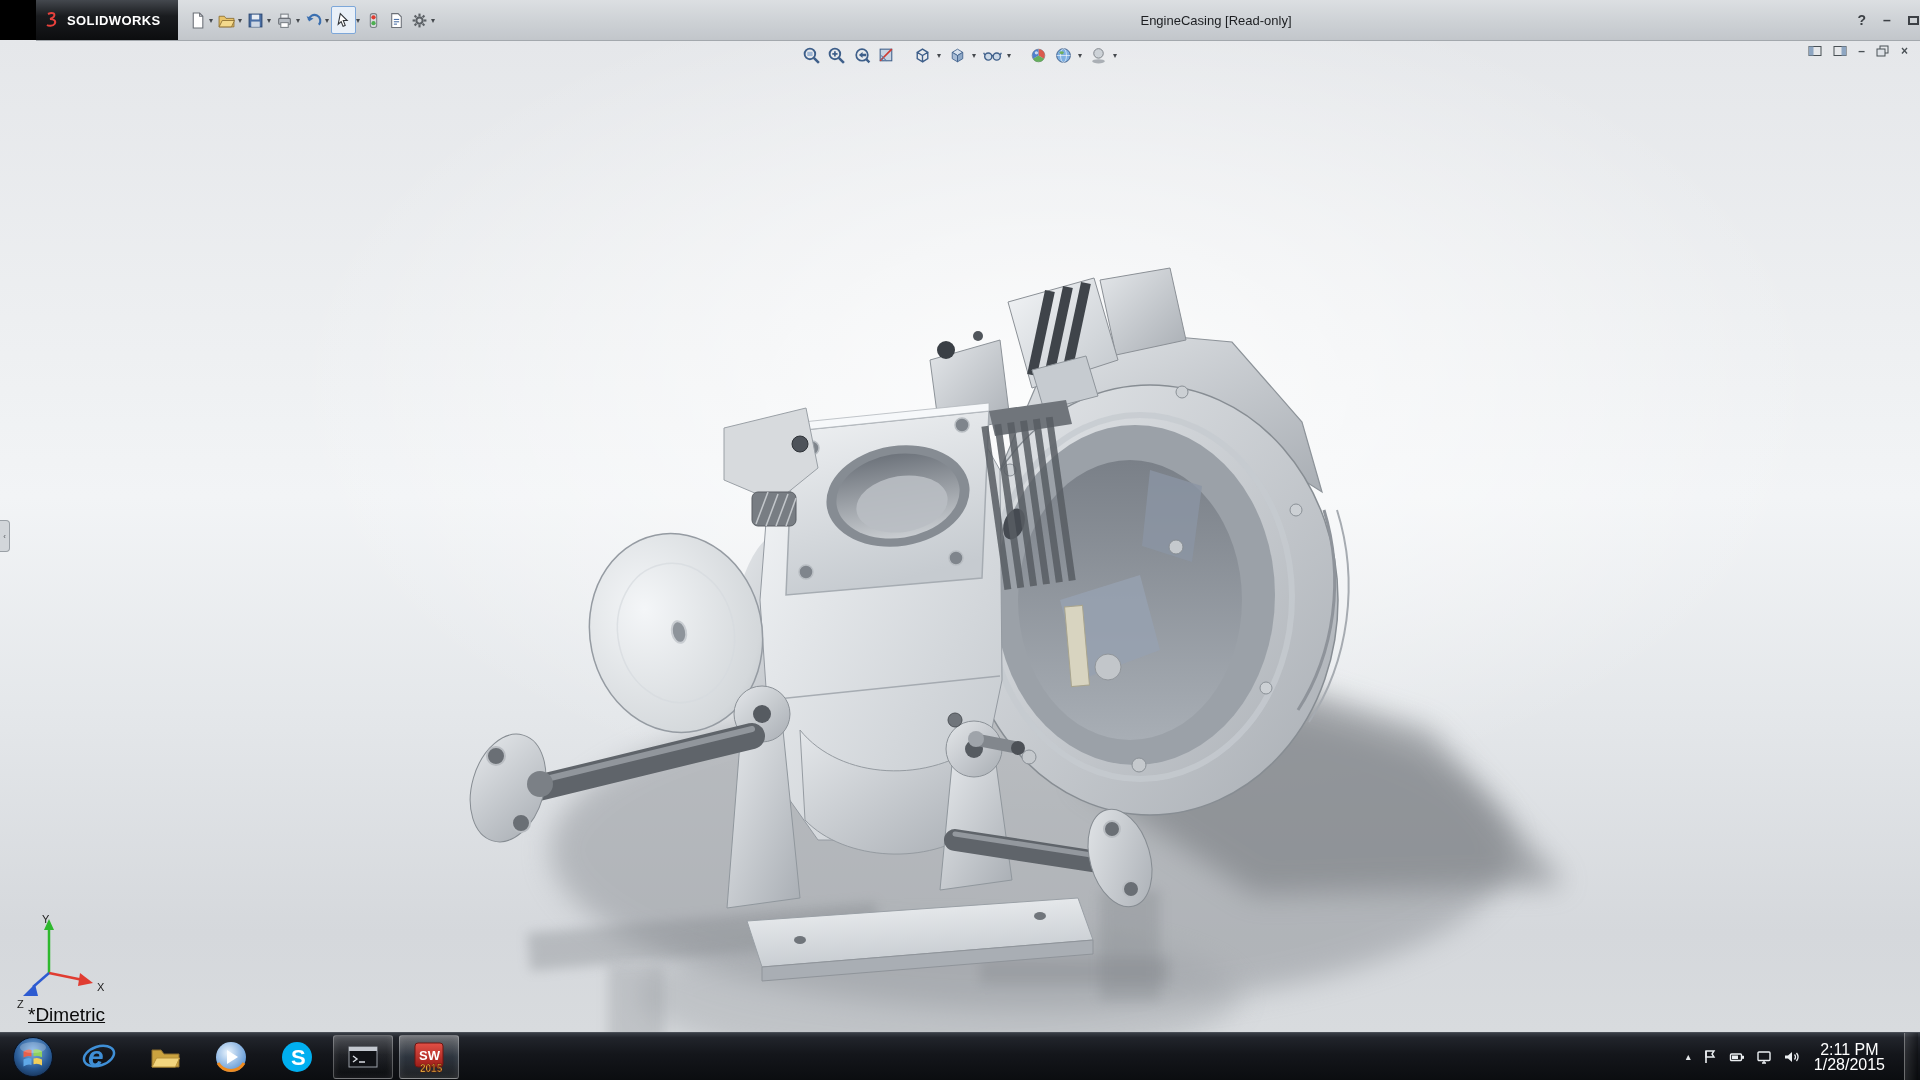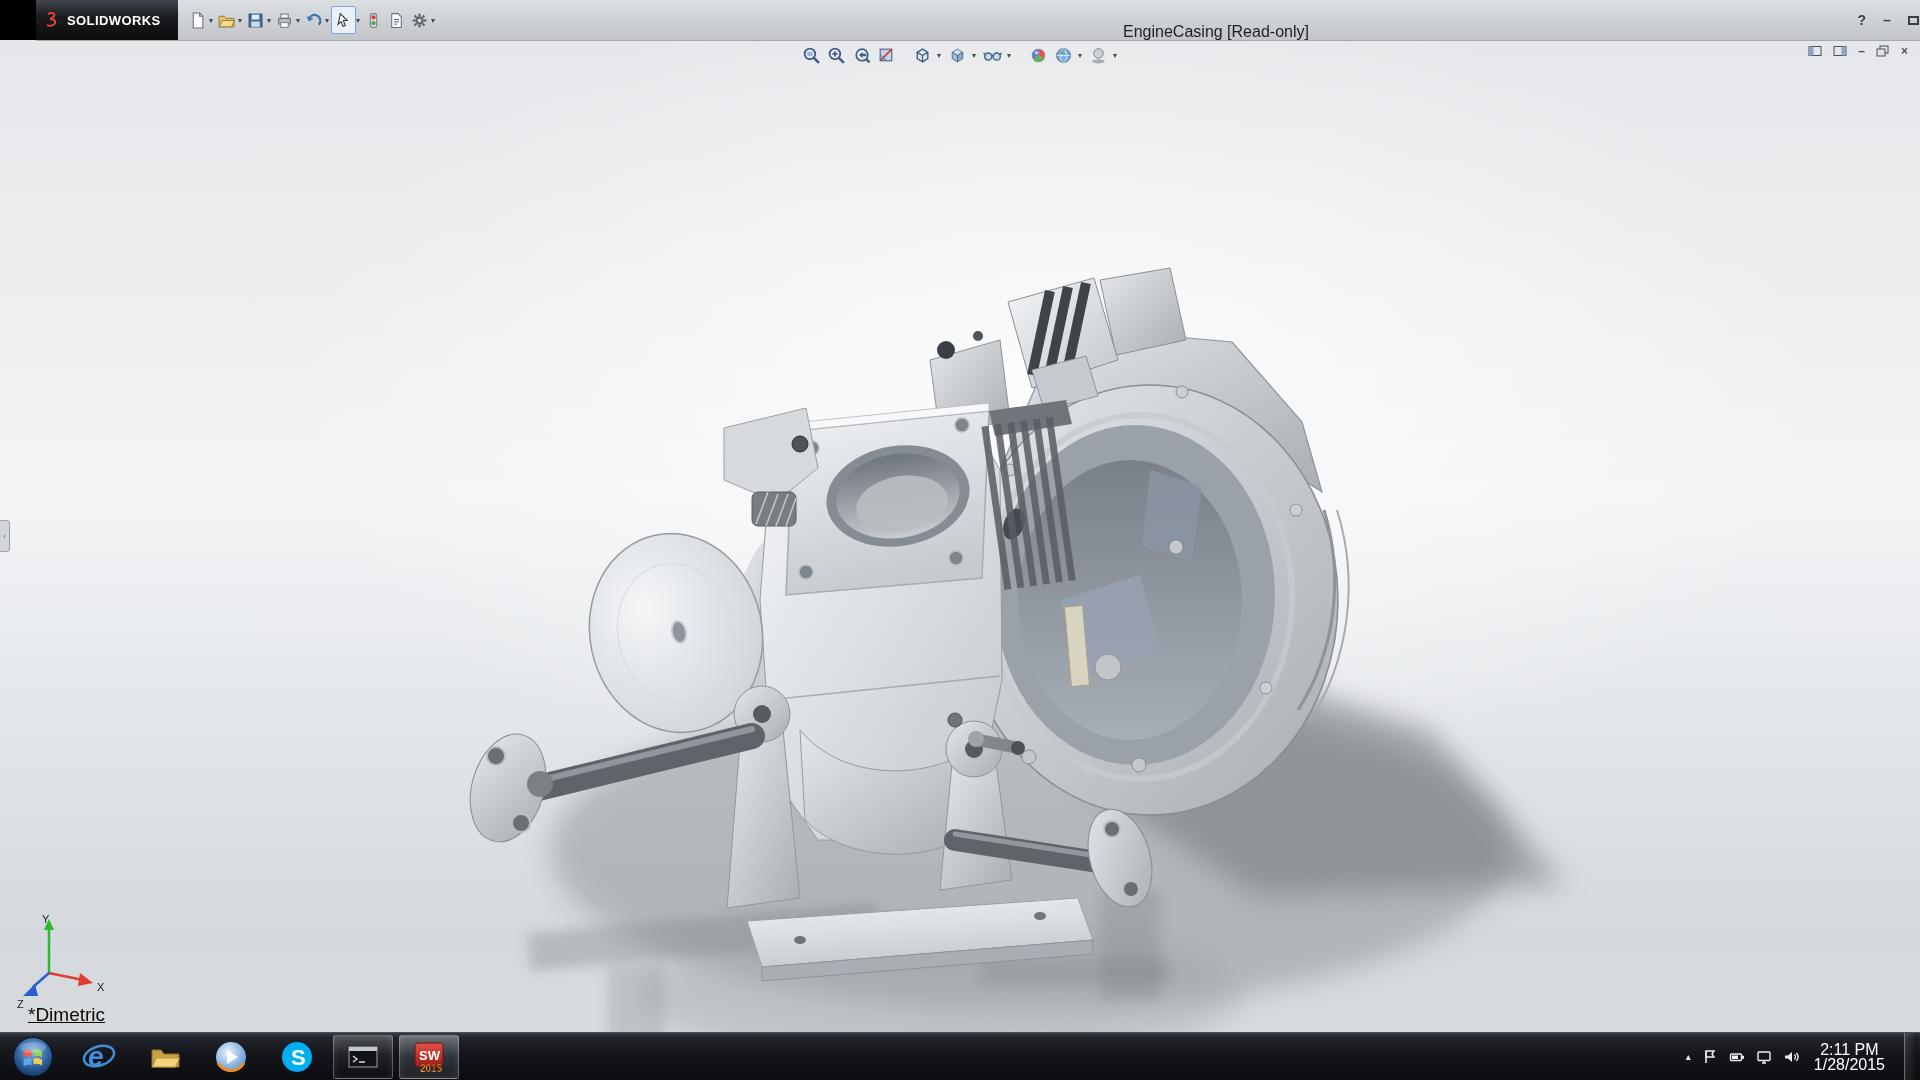--- a/index.html
+++ b/index.html
@@ -10,22 +10,22 @@
   .titlebar { position:absolute; top:0; left:0; width:1920px; height:41px;
     background:linear-gradient(180deg,#dcdfe2 0%,#cdd1d5 55%,#c2c6cb 100%);
     border-bottom:1px solid #a3a8ad; display:flex; align-items:center; z-index:20;margin-left:36px; }
   .brand { height:40px; width:142px; background:linear-gradient(180deg,#44484e 0%,#1a1c1f 40%,#0c0d0f 100%);
     display:flex; align-items:center; gap:5px; padding:0 8px; color:#fff;
     font-size:13px; font-weight:bold; letter-spacing:.4px; flex:0 0 auto; }
   .tb { display:flex; align-items:center; margin-left:8px; height:100%; }
   .tbtn { height:28px; display:flex; align-items:center; padding:0 3px; border-radius:2px; }
   .tbtn.active { background:#e9f0f8; border:1px solid #7da7d9; }
   .dd { font-size:8px; color:#45494e; margin:0 2px 0 0; }
-  .win-title { position:absolute; left:1050px; top:12px; width:260px; height:40px;
-    display:flex; align-items:center; justify-content:center; font-size:16px; color:#1c1e21; }
+  .win-title { position:absolute; left:1050px; top:0; width:260px; height:40px;
+    display:flex; align-items:center; justify-content:center; font-size:13px; color:#1c1e21; }
   .winctl { position:absolute; right:12px; top:0; height:40px; display:flex;
     align-items:center; gap:17px; color:#3c4045; font-size:14px; font-weight:bold; }
   .winctl .box { width:11px; height:9px; border:2px solid #3c4045; display:inline-block; }
 
   
   .headsup { position:absolute; top:40px; left:0; width:1920px; height:30px;
     display:flex; align-items:center; justify-content:center; z-index:10; }
   .hu-strip { display:flex; align-items:center; gap:4px; }
   .hu-btn { display:flex; align-items:center; padding:1px; border-radius:2px; }
   .gap { width:7px; }

